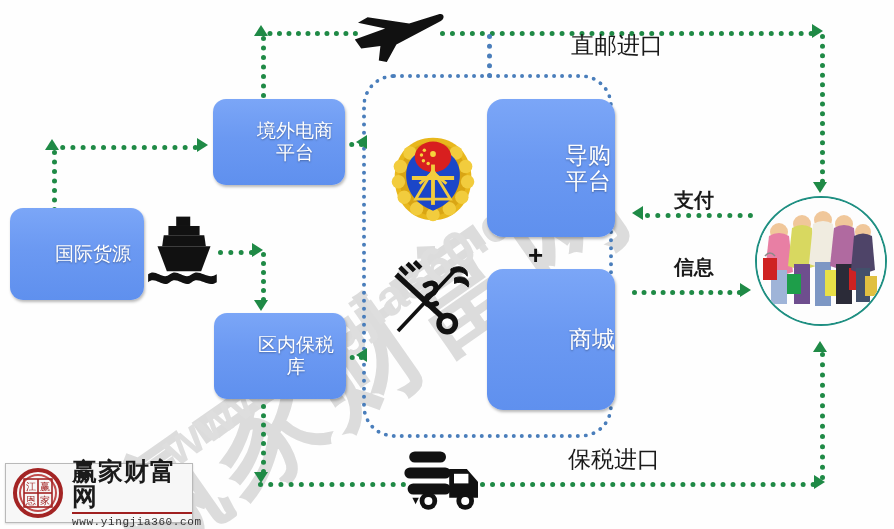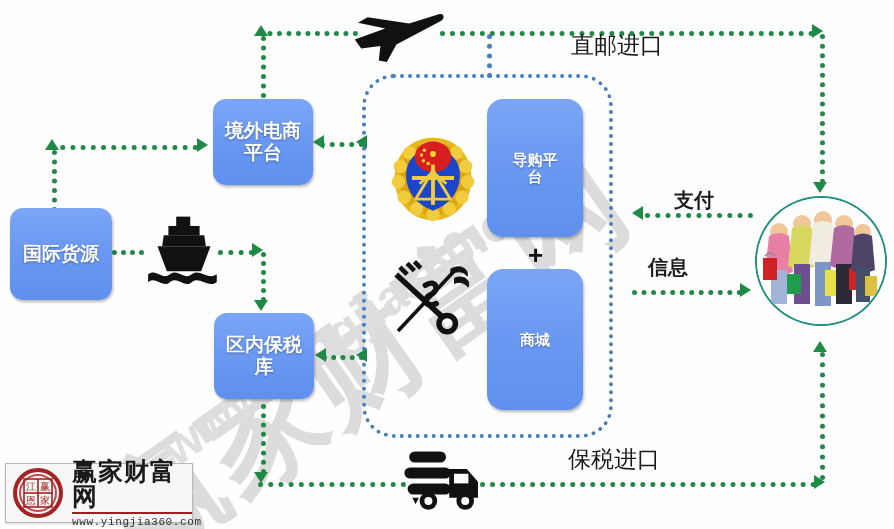--- a/index.html
+++ b/index.html
@@ -10,24 +10,24 @@
   .wm{position:absolute;color:#d8d8d8;font-weight:bold;user-select:none;pointer-events:none;}
   .wm-big{font-size:118px;letter-spacing:4px;transform:rotate(-35deg);transform-origin:left top;
           white-space:nowrap;color:#dcdcdc;}
   .wm-url{font-size:50px;transform:rotate(-35deg);transform-origin:left top;white-space:nowrap;color:#dedede;}
   .wm-qq{position:absolute;font-size:21px;color:#d3d3d3;font-family:"Liberation Serif",serif;
          letter-spacing:0px;user-select:none;pointer-events:none;}
 
   
   .nbox{position:absolute;border-radius:13px;background:linear-gradient(180deg,#7ba6f7 0%,#6b99f2 45%,#5f90ee 100%);
         box-shadow:1px 2px 3px rgba(0,0,0,.28);display:flex;align-items:center;justify-content:center;
-        color:#fff;font-weight:bold;text-align:center;line-height:1.15;
-        text-shadow:0 1px 2px rgba(0,0,0,.35);}
+        color:#fff;font-weight:normal;text-align:center;line-height:1.15;
+        text-shadow:0 1px 2px rgba(0,0,0,.35);padding-left:32px;}
   .nbox.small{font-size:19px;}
-  .nbox.tall{font-size:15px;border-radius:16px;}
+  .nbox.tall{font-size:23px;border-radius:16px;justify-content:flex-end;}
 
   
   .lbl{position:absolute;white-space:nowrap;color:#1a1a1a;}
   .lbl-thin{font-size:23px;font-family:"Liberation Sans",sans-serif;font-weight:400;}
   .lbl-bold{font-size:20px;font-weight:bold;}
   .plus{position:absolute;font-size:26px;font-weight:bold;color:#111;}
 
   
   .dotH{position:absolute;height:0;border-top:5px dotted #1f8a46;}
   .dotV{position:absolute;width:0;border-left:5px dotted #1f8a46;}
@@ -257,21 +257,21 @@
   <div class="arr l" style="left:632px;top:206px;"></div>
 
   <div class="dotH" style="left:632px;top:290px;width:110px;"></div>
   <div class="arr r" style="left:740px;top:283px;"></div>
 
   <div class="dotV blue" style="left:487px;top:34px;height:44px;"></div>
 
   <div class="lbl lbl-thin" style="left:571px;top:30px;">直邮进口</div>
   <div class="lbl lbl-thin" style="left:568px;top:444px;">保税进口</div>
   <div class="lbl lbl-bold" style="left:674px;top:187px;">支付</div>
-  <div class="lbl lbl-bold" style="left:648px;top:254px;">信息</div>
+  <div class="lbl lbl-bold" style="left:674px;top:254px;">信息</div>
 
   <div class="brand" style="left:5px;top:463px;width:186px;height:58px;">
     <svg width="56" height="52" viewBox="0 0 56 52" style="margin-left:4px;">
       <circle cx="28" cy="26" r="23" fill="none" stroke="#a32424" stroke-width="4"></circle>
       <circle cx="28" cy="26" r="18" fill="none" stroke="#c24b4b" stroke-width="2"></circle>
       <rect x="14" y="12" width="28" height="28" fill="none" stroke="#a32424" stroke-width="1.6"></rect>
       <line x1="28" y1="12" x2="28" y2="40" stroke="#a32424" stroke-width="1.6"></line>
       <line x1="14" y1="26" x2="42" y2="26" stroke="#a32424" stroke-width="1.6"></line>
       <text x="21" y="23" font-size="10" fill="#a32424" text-anchor="middle" font-family="Liberation Serif, serif">江</text>
       <text x="35" y="23" font-size="10" fill="#a32424" text-anchor="middle" font-family="Liberation Serif, serif">赢</text>

